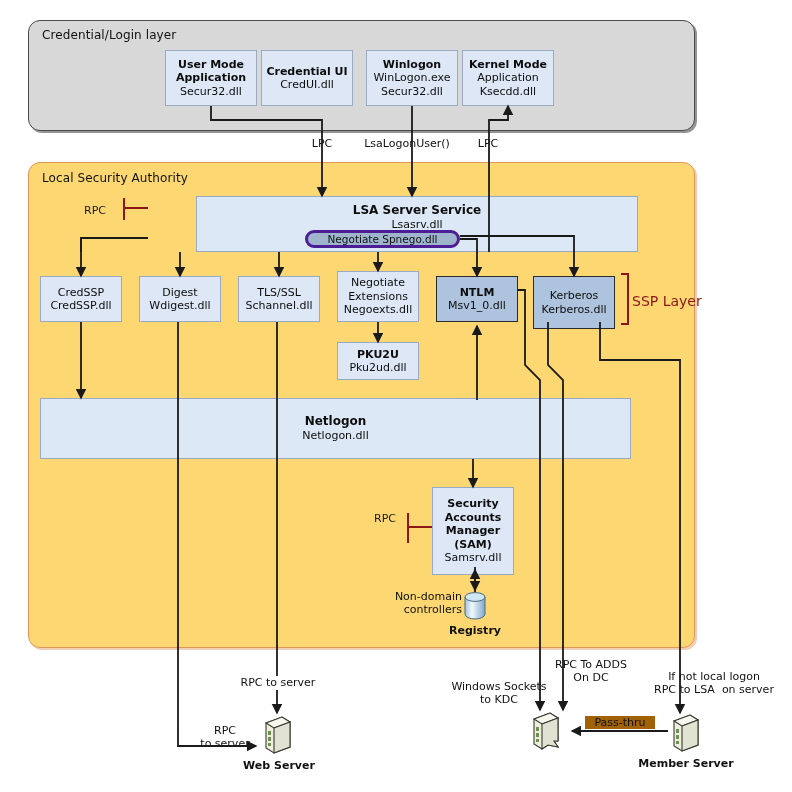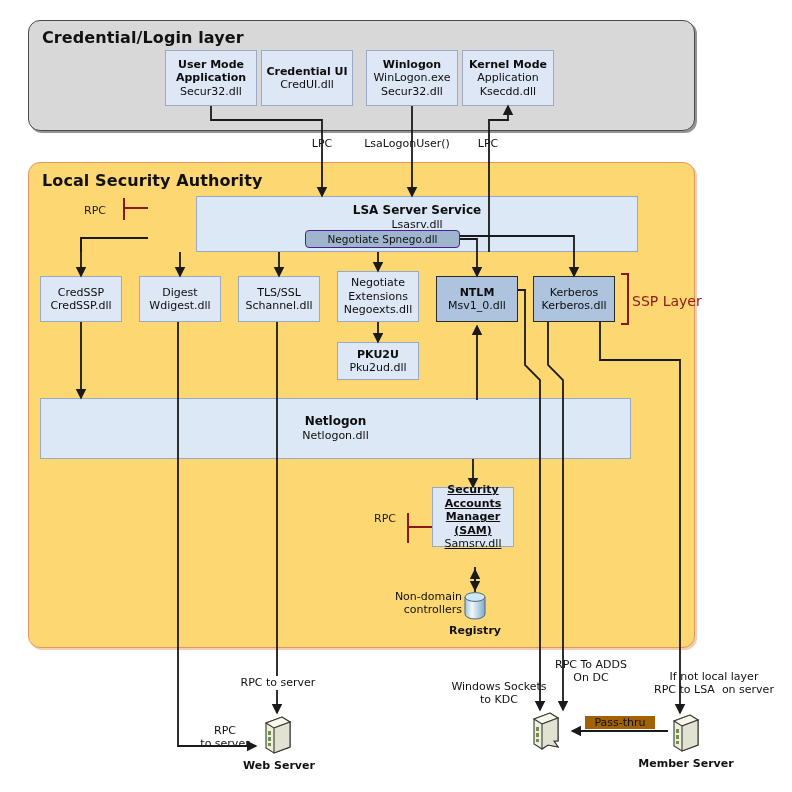--- a/index.html
+++ b/index.html
@@ -3,32 +3,32 @@
 <meta charset="utf-8">
 <style>
   html,body{margin:0;padding:0;background:#ffffff;}
   body{width:792px;height:792px;font-family:"DejaVu Sans","Liberation Sans",sans-serif;}
   #stage{position:relative;width:792px;height:792px;overflow:hidden;}
   svg#wires{position:absolute;left:0;top:0;width:792px;height:792px;pointer-events:none;}
 
   .layer{position:absolute;box-sizing:border-box;border-radius:12px;}
   .layer-cred{background:#d8d8d8;border:1px solid #4a4a4a;box-shadow:2px 2px 0 rgba(60,60,60,.55);}
   .layer-lsa{background:#fcd772;border:1px solid #e0975c;box-shadow:2px 2px 0 rgba(224,160,110,.5);}
-  .layer-title{position:absolute;font-weight:bold;font-size:16px;color:#111;letter-spacing:.1px;}
+  .layer-title{position:absolute;font-weight:normal;font-size:12px;color:#111;letter-spacing:.1px;}
 
   .box{position:absolute;box-sizing:border-box;background:#dde7f5;border:1px solid #9aa9c4;
        display:flex;flex-direction:column;align-items:center;justify-content:center;
        text-align:center;font-size:11px;color:#0d0d0d;line-height:1.22;}
   .box.wide{background:#dde8f6;}
   .box.ssp-dark{background:#aec4de;border:1px solid #2a2a2a;}
   .box .t1{font-weight:bold;}
   .box .t2{font-weight:normal;}
 
-  .pill{position:absolute;box-sizing:border-box;background:#9fb5cd;border:1px solid #4c1d95;
-        border-radius:4px;display:flex;align-items:center;justify-content:center;
+  .pill{position:absolute;box-sizing:border-box;background:#9fb5cd;border:3px solid #4c1d95;
+        border-radius:9px;display:flex;align-items:center;justify-content:center;
         font-size:10.5px;color:#101010;}
 
   .lbl{position:absolute;font-size:11px;color:#111;line-height:1.2;text-align:center;white-space:pre;}
   .lbl.bold{font-weight:bold;}
   .lbl.rpc{color:#1a1a1a;}
   .lbl.ssp{font-size:14px;color:#8d1616;}
 
   .server{position:absolute;width:30px;height:40px;}
   .reg{position:absolute;width:24px;height:28px;}
 </style>
@@ -100,38 +100,38 @@
     <span class="t2">Negotiate</span>
     <span class="t2">Extensions</span>
     <span class="t2">Negoexts.dll</span>
   </div>
 
   <div class="box ssp-dark" style="left:436px;top:276px;width:82px;height:46px;">
     <span class="t1">NTLM</span>
     <span class="t2">Msv1_0.dll</span>
   </div>
 
-  <div class="box ssp-dark" style="left:533px;top:276px;width:82px;height:46px;">
+  <div class="box ssp-dark" style="left:533px;top:276px;width:82px;height:53px;">
     <span class="t2">Kerberos</span>
     <span class="t2">Kerberos.dll</span>
   </div>
 
   <div class="lbl ssp" style="left:632px;top:293px;width:70px;text-align:left;">SSP Layer</div>
 
   <div class="box" style="left:337px;top:342px;width:82px;height:38px;">
     <span class="t1">PKU2U</span>
     <span class="t2">Pku2ud.dll</span>
   </div>
 
   <div class="box wide" style="left:40px;top:398px;width:591px;height:61px;">
     <span class="t1" style="font-size:12px;">Netlogon</span>
     <span class="t2">Netlogon.dll</span>
   </div>
 
-  <div class="box" style="left:432px;top:487px;width:82px;height:60px;text-decoration:underline;">
+  <div class="box" style="left:432px;top:487px;width:82px;height:88px;">
     <span class="t1">Security</span>
     <span class="t1">Accounts</span>
     <span class="t1">Manager</span>
     <span class="t1">(SAM)</span>
     <span class="t2">Samsrv.dll</span>
   </div>
 
   <div class="lbl rpc" style="left:368px;top:512px;width:28px;text-align:right;">RPC</div>
 
   <div class="reg" style="left:463px;top:592px;">
@@ -164,21 +164,21 @@
       <rect x="6" y="22" width="3" height="4" fill="#6f8f4f"></rect>
       <rect x="6" y="28" width="3" height="3" fill="#6f8f4f"></rect>
     </svg>
   </div>
   <div class="lbl bold" style="left:224px;top:759px;width:110px;">Web Server</div>
 
   <div class="lbl" style="left:536px;top:658px;width:110px;"><span>RPC To ADDS
 On DC</span></div>
   <div class="lbl" style="left:444px;top:680px;width:110px;"><span>Windows Sockets
 to KDC</span></div>
-  <div class="lbl" style="left:636px;top:670px;width:156px;"><span>If not local layer
+  <div class="lbl" style="left:636px;top:670px;width:156px;"><span>If not local logon
 RPC to LSA  on server</span></div>
   <div class="lbl" style="left:585px;top:716px;width:70px;background:#a16207;">Pass-thru</div>
 
   <div class="server" style="left:530px;top:711px;">
     <svg width="34" height="44" viewBox="0 0 34 44">
       <polygon points="4,8 20,2 28,7 28,30 24,30 28,36 18,34 12,38 4,33" fill="#eeeede" stroke="#3a3a32" stroke-width="1.1"></polygon>
       <polygon points="4,8 20,2 28,7 12,13" fill="#f7f7ee" stroke="#3a3a32" stroke-width="1.1"></polygon>
       <polygon points="12,13 28,7 28,30 24,30 28,36 18,34 12,38" fill="#e2e2d2" stroke="#3a3a32" stroke-width="1.1"></polygon>
       <rect x="6" y="16" width="3" height="4" fill="#6f8f4f"></rect>
       <rect x="6" y="22" width="3" height="4" fill="#6f8f4f"></rect>

